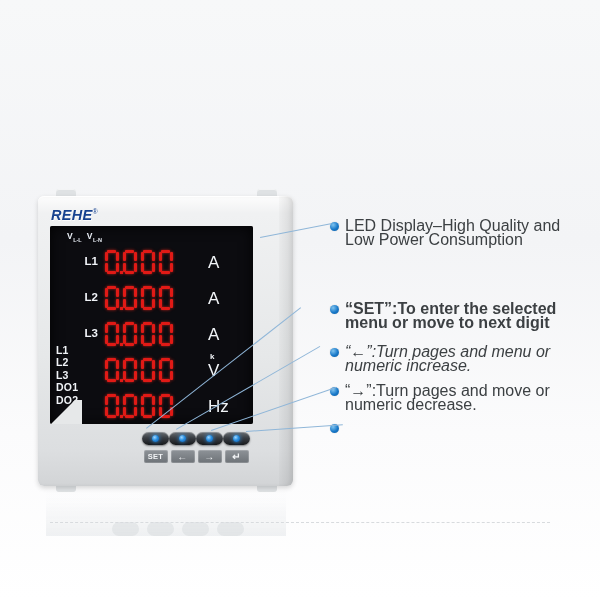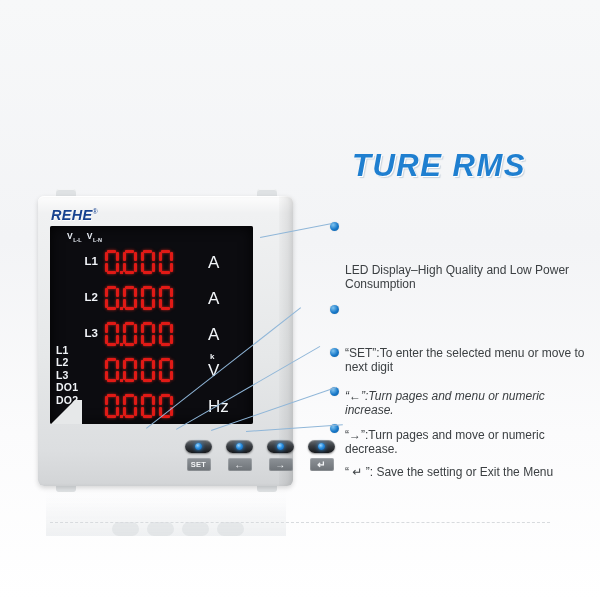--- a/index.html
+++ b/index.html
@@ -204,24 +204,23 @@
     font-size: 10.5px;
     font-weight: bold;
     line-height: 12.4px;
     letter-spacing: 0.2px;
   }
 
   
   .buttons {
     position: absolute;
     left: 104px;
-    top: 244px;
+    top: 236px;
     display: flex;
-    gap: 14px;
-    margin-left: 43px;
+    gap: 0;
   }
   .btn-wrap {
     width: 27px;
     display: flex;
     flex-direction: column;
     align-items: center;
   }
   .btn-cap {
     width: 27px;
     height: 13px;
@@ -254,24 +253,23 @@
     justify-content: center;
     box-shadow: inset 0 0 0 1px rgba(255,255,255,0.18);
     line-height: 1;
   }
   .btn-label.glyph { font-size: 10px; }
 
   
   .anno {
     position: absolute;
     color: #3c4043;
-    font-size: 12px;
+    font-size: 16px;
     line-height: 14px;
     width: 246px;
-    margin-top: 44px;
   }
   .bullet {
     position: absolute;
     width: 9px;
     height: 9px;
     border-radius: 50%;
     background: radial-gradient(circle at 35% 32%, #7fc3ef 0%, #1878c8 55%, #0d5ea3 100%);
     box-shadow: 0 0 1px rgba(0,0,0,0.3);
   }
   .leader {
@@ -307,21 +305,20 @@
     top: 522px;
     width: 500px;
     border-top: 1px dashed #d8dbde;
   }
 </style>
 </head>
 <body>
 
 <div id="stage">
 
-  <div class="headline">TURE RMS</div>
 
   <div id="meter">
     <div class="mount-tab tl"></div>
     <div class="mount-tab tr"></div>
     <div class="mount-tab bl"></div>
     <div class="mount-tab br"></div>
 
     <div class="bezel">
       <div class="bezel-right-edge"></div>
 
@@ -568,33 +565,32 @@
             <div class="btn-label glyph">↵</div>
           </div>
         </div>
     </div>
   </div>
 
   <div class="anno" style="left:345px; top:219px;">LED Display–High Quality and Low Power Consumption</div>
   <div class="bullet" style="left:330px; top:222px;"></div>
   <div class="leader" style="left:260px; top:237px; width:72px; transform:rotate(-11deg);"></div>
 
-  <div class="anno" style="left:345px; top:302px;">“SET”:To enter the selected menu or move to next digit</div>
+  <div class="anno" style="left:345px; top:302px;font-weight:bold;">“SET”:To enter the selected menu or move to next digit</div>
   <div class="bullet" style="left:330px; top:305px;"></div>
   <div class="leader" style="left:146px; top:428px; width:196px; transform:rotate(-38deg);"></div>
 
   <div class="anno" style="left:345px; top:345px;font-style:italic;">“←”:Turn pages and menu or numeric increase.</div>
   <div class="bullet" style="left:330px; top:348px;"></div>
   <div class="leader" style="left:176px; top:429px; width:166px; transform:rotate(-30deg);"></div>
 
   <div class="anno" style="left:345px; top:384px;">“→”:Turn pages and move or numeric decrease.</div>
   <div class="bullet" style="left:330px; top:387px;"></div>
   <div class="leader" style="left:211px; top:430px; width:132px; transform:rotate(-19deg);"></div>
 
-  <div class="anno" style="left:345px; top:421px;">“ ↵ ”:  Save the setting or Exit the Menu</div>
   <div class="bullet" style="left:330px; top:424px;"></div>
   <div class="leader" style="left:246px; top:431px; width:97px; transform:rotate(-4deg);"></div>
 
   <div class="reflection">
     <div class="refl-btn" style="left:66px;"></div>
     <div class="refl-btn" style="left:101px;"></div>
     <div class="refl-btn" style="left:136px;"></div>
     <div class="refl-btn" style="left:171px;"></div>
   </div>
   <div class="divider"></div>

